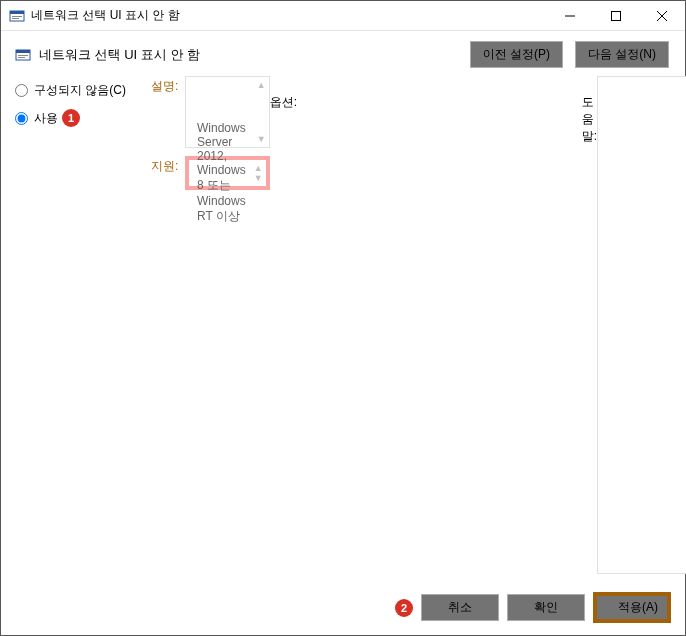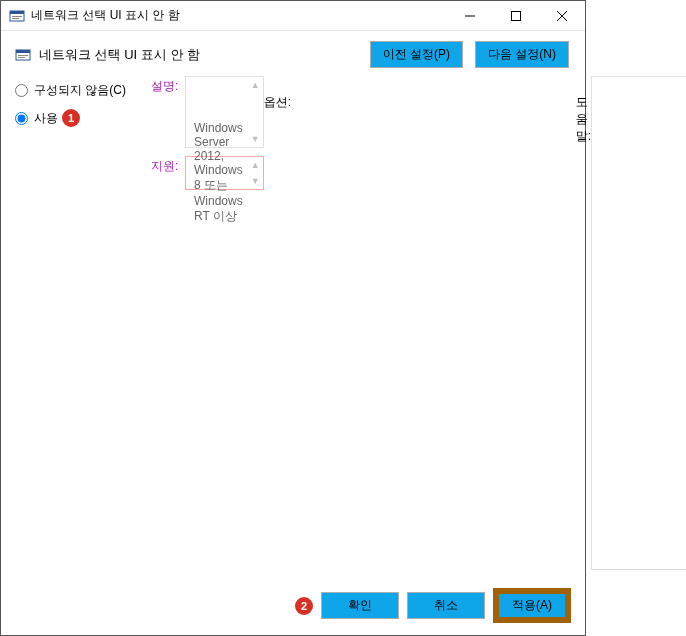--- a/index.html
+++ b/index.html
@@ -4,21 +4,21 @@
 <style>
   * { box-sizing: border-box; }
   body {
     margin: 0;
     font-family: "Malgun Gothic", "Segoe UI", sans-serif;
     font-size: 12px;
     background: #ffffff;
     color: #000000;
   }
   .window {
-    width: 586px;
+    width: 686px;
     height: 636px;
     border: 1px solid #555;
     background: #ffffff;
     display: flex;
     flex-direction: column;
   }
   .titlebar {
     height: 30px;
     display: flex;
     align-items: center;
@@ -50,21 +50,21 @@
     padding: 10px 14px 8px 14px;
   }
   .header-icon {
     width: 16px; height: 16px; margin-right: 8px;
     display: inline-flex; align-items: center; justify-content: center;
   }
   .header-title { flex: 1; font-size: 13px; }
   .nav-buttons { display: flex; gap: 12px; margin-right: 2px; }
   .btn {
     border: 1px solid #adadad;
-    background: #0ea5e9;
+    background: #737373;
     padding: 4px 12px;
     font-size: 12px;
     font-family: inherit;
     cursor: pointer;
     min-width: 86px;
     text-align: center;
   }
   .content {
     flex: 1;
     display: flex;
@@ -108,33 +108,33 @@
     flex-direction: column;
   }
   .field-row {
     display: flex;
     align-items: flex-start;
     margin-bottom: 8px;
   }
   .field-label {
     width: 34px;
     padding-top: 2px;
-    color: #a21caf;
+    color: #a16207;
   }
   .desc-box {
     flex: 1;
     height: 72px;
     border: 1px solid #e0e0e0;
     background: #fff;
     position: relative;
   }
   .support-box {
     flex: 1;
     height: 34px;
-    border: 1px solid #fca5a5;
+    border: 4px solid #fca5a5;
     background: #fff;
     position: relative;
     padding: 4px 20px 4px 8px;
     color: #666;
     display: flex;
     align-items: center;
   }
   .scroll-hint {
     position: absolute;
     right: 3px;
@@ -172,21 +172,21 @@
     overflow: hidden;
   }
   .footer {
     display: flex;
     justify-content: flex-end;
     align-items: center;
     padding: 8px 14px 12px 14px;
     gap: 8px;
   }
   .footer .btn { min-width: 78px; padding: 4px 10px; }
-  .footer .btn.primary { border: 6px solid #a16207; padding: 3px 9px; }
+  .footer .btn.primary { border: 4px solid #a16207; padding: 3px 9px; text-align: right; }
 </style>
 </head>
 <body>
 
 <div class="window">
   <div class="titlebar">
     <span class="titlebar-icon">
       <svg width="16" height="16" viewBox="0 0 16 16">
         <rect x="1" y="3" width="14" height="10" fill="#fff" stroke="#2b579a"></rect>
         <rect x="1" y="3" width="14" height="3" fill="#2b579a"></rect>
@@ -279,22 +279,22 @@
       <div class="pane help-pane">
         <span class="scroll-hint">▲</span>
         <span class="scroll-hint bottom">▼</span>
       </div>
     </div>
   </div>
 
   <div class="footer">
     <span class="badge">2</span>
     <button class="btn">
-      <span>확인</span>
+      <span>취소</span>
     </button>
     <button class="btn">
-      <span>취소</span>
+      <span>확인</span>
     </button>
     <button class="btn primary">
       <span>적용(A)</span>
     </button>
   </div>
 </div>
 
 </body></html>

